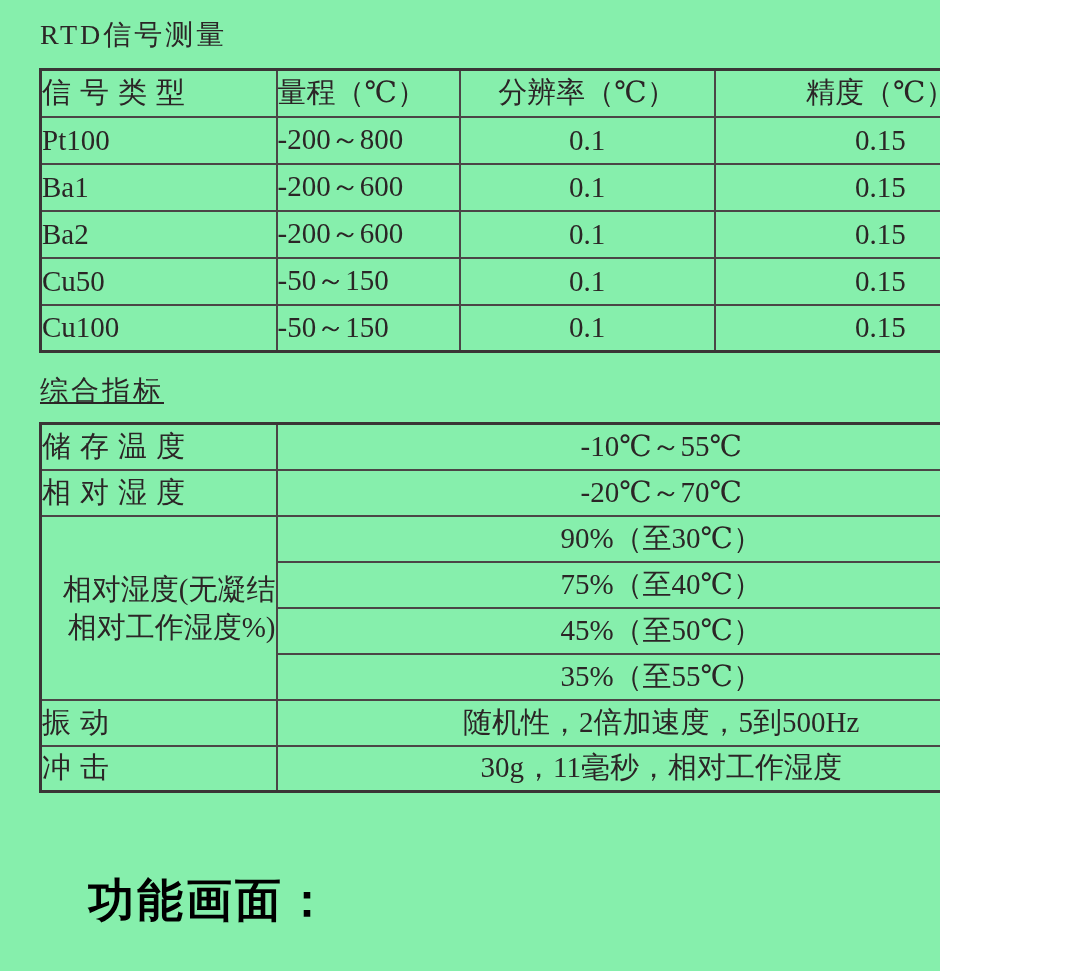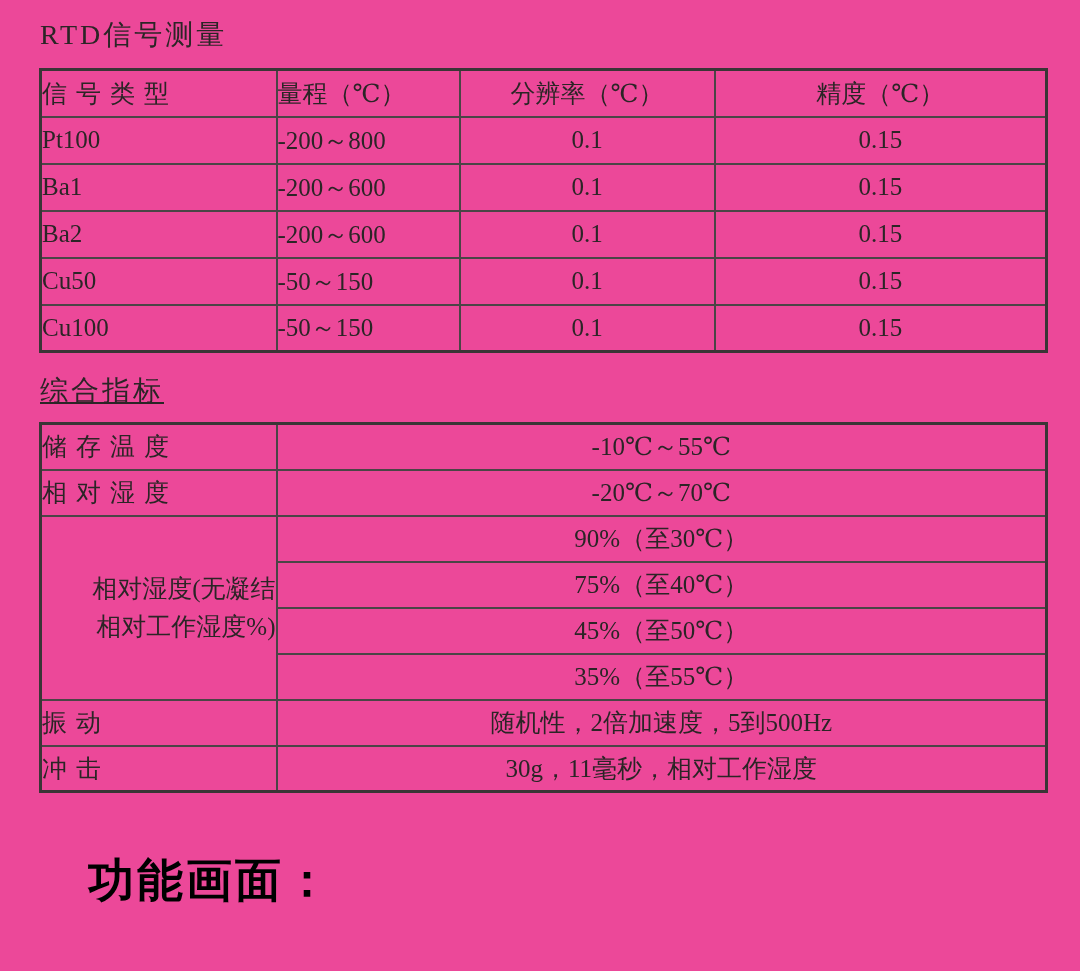--- a/index.html
+++ b/index.html
@@ -2,23 +2,23 @@
 <html><head>
 <meta charset="utf-8">
 <style>
   html, body {
     margin: 0;
     padding: 0;
     background: #ffffff;
   }
   .page {
     position: relative;
-    width: 1080px;
+    width: 940px;
     height: 971px;
-    background: #ec4899;
+    background: #86efac;
     font-family: "Liberation Serif", "DejaVu Serif", serif;
     color: #2b2526;
     overflow: hidden;
   }
   .sec-title {
     position: absolute;
     font-size: 28px;
     letter-spacing: 3px;
     color: #2b2526;
     white-space: nowrap;
@@ -27,21 +27,21 @@
   .t2pos { top: 372px; left: 40px; text-decoration: underline; }
 
   table.tbl {
     position: absolute;
     border-collapse: collapse;
     table-layout: fixed;
     border: 3px solid #3a3536;
   }
   .tbl th, .tbl td {
     border: 2px solid #4b4546;
-    font-size: 25px;
+    font-size: 29px;
     font-weight: normal;
     vertical-align: middle;
     padding: 0;
     color: #2b2526;
     overflow: hidden;
     white-space: nowrap;
   }
   .tbl1 { top: 68px; left: 39px; width: 1006px; }
   .tbl1 tr { height: 47px; }
   .tbl2 { top: 422px; left: 39px; width: 1006px; }
@@ -55,21 +55,21 @@
   .v   { text-align: center; padding-left: 170px; }  
   .hum {
     text-align: right;
     padding-left: 4px;
     font-size: 27px;
     line-height: 38px;
     white-space: nowrap;
   }
   .footer-heading {
     position: absolute;
-    top: 850px;
+    top: 870px;
     left: 88px;
     font-family: "Liberation Sans", "DejaVu Sans", sans-serif;
     font-weight: bold;
     font-size: 46px;
     letter-spacing: 3px;
     color: #000000;
     white-space: nowrap;
   }
 </style>
 </head>

